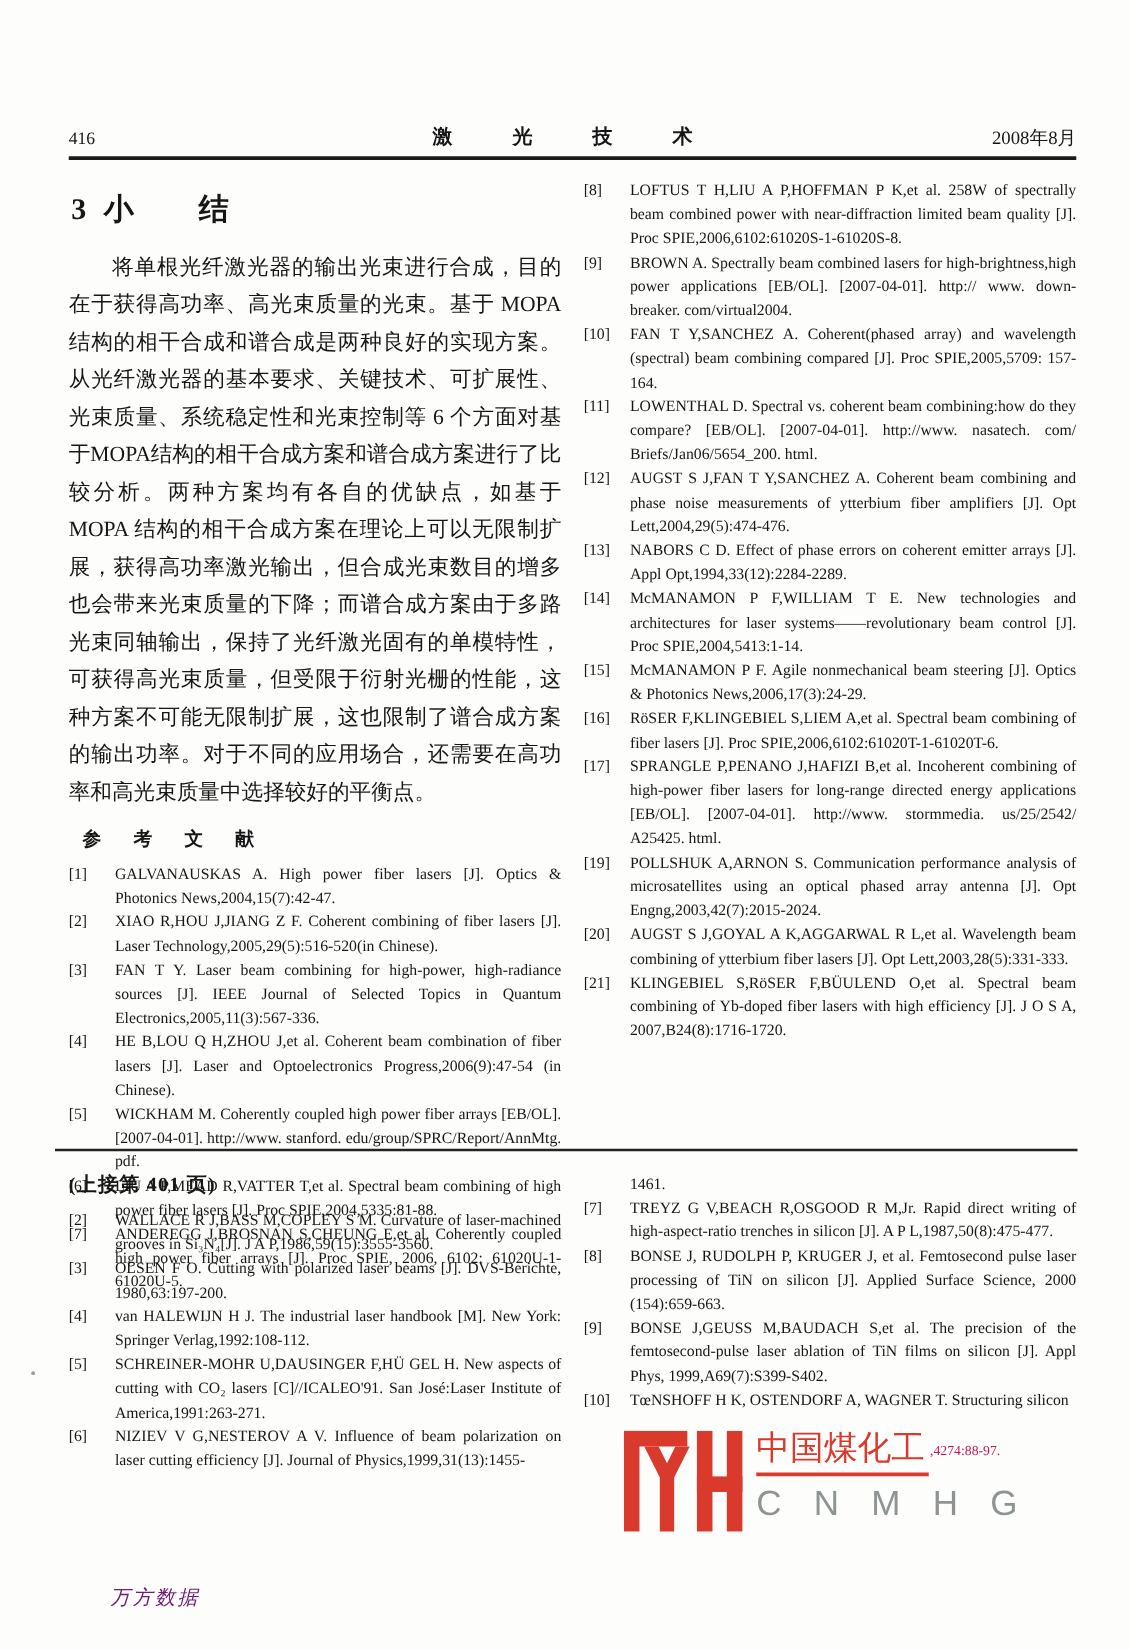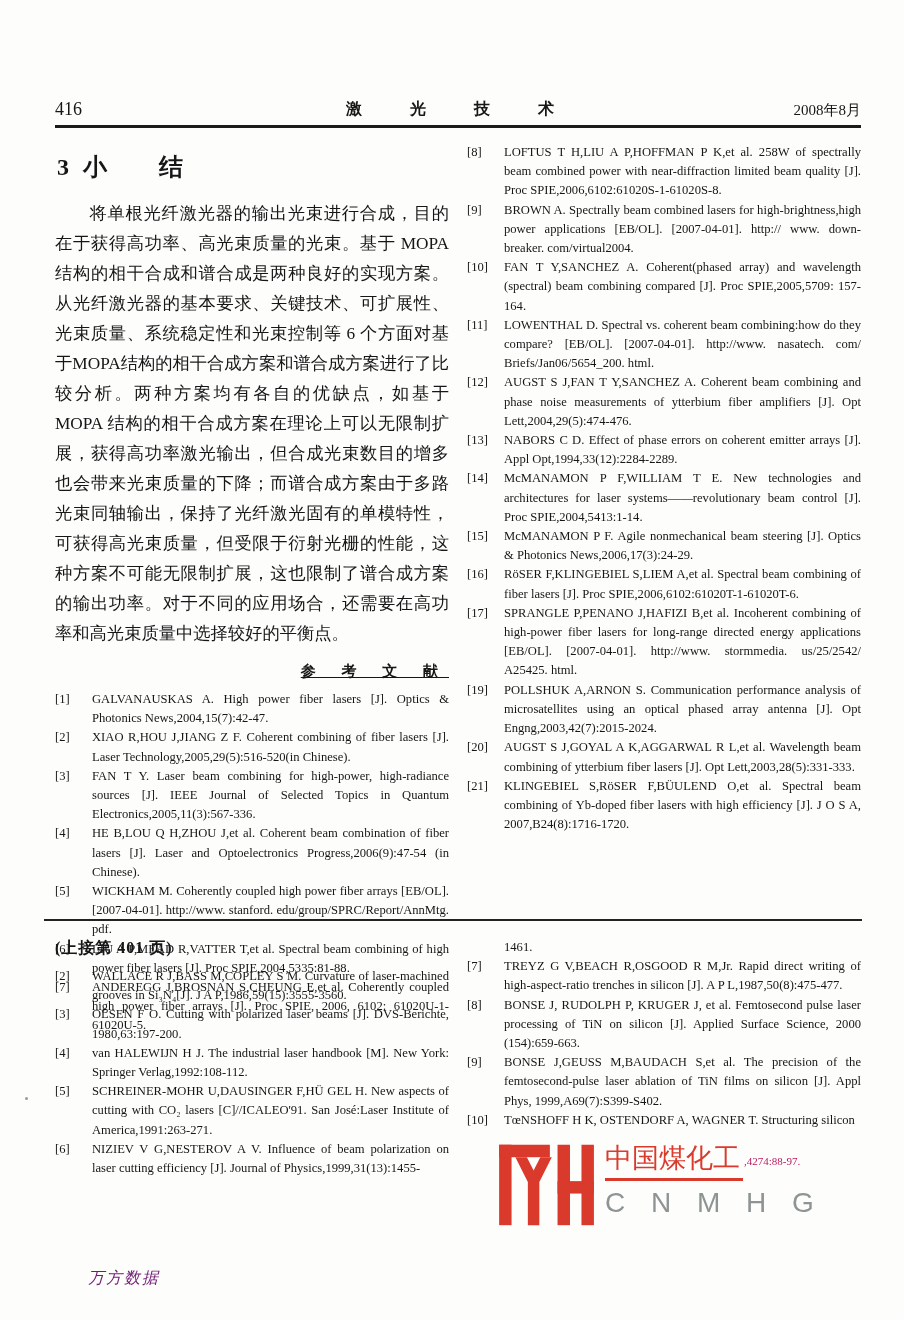--- a/index.html
+++ b/index.html
@@ -9,40 +9,39 @@
     background:#fdfdfc; color:#161616; overflow:hidden;
     font-family:"Liberation Serif","DejaVu Serif",serif;
   }
   
   .header {
     position:absolute; left:55px; width:806px; top:96px; height:32px;
     border-bottom:3px solid #1b1b1b;
     display:flex; align-items:flex-end; justify-content:space-between;
     padding-bottom:5px;
   }
-  .page-number { font-size:18px; }
+  .page-number { font-size:14px; }
   .journal-title {
     position:absolute; left:0; right:0; text-align:center;
     font-size:16px; font-weight:bold; letter-spacing:16px;
   }
   .header-date { font-size:15px; }
   
   .columns { position:absolute; top:143px; left:55px; width:806px; display:flex; gap:18px; }
   .col { width:394px; }
   .section-heading { font-size:24px; font-weight:bold; margin:8px 0 16px 2px; }
   .section-heading .sec-no { margin-right:14px; }
   .section-heading .sec-title { letter-spacing:14px; }
   .body-paragraph {
     font-size:17.3px; line-height:30px; text-align:justify; text-indent:2em;
     font-family:"Liberation Serif","DejaVu Serif",serif;
   }
   .refs-heading {
-    text-align:right; font-weight:bold; font-size:15px; letter-spacing:11px;
+    text-align:left; font-weight:bold; font-size:15px; letter-spacing:11px;
     margin:13px 0 9px 11px;
-    text-decoration:underline;
   }
   
   .ref-list { font-size:12.6px; line-height:19.2px; }
   .ref-item { display:flex; }
   .ref-label { flex:none; width:37px; }
   .ref-text { flex:1; text-align:justify; overflow-wrap:anywhere; }
   
   .section-divider { position:absolute; top:919px; left:44px; width:818px; border-top:2px solid #222; }
   .continued { position:absolute; top:938px; left:55px; width:806px; display:flex; gap:18px; }
   .continued-note { font-size:16px; font-weight:bold; margin-bottom:8px; letter-spacing:1px; }

